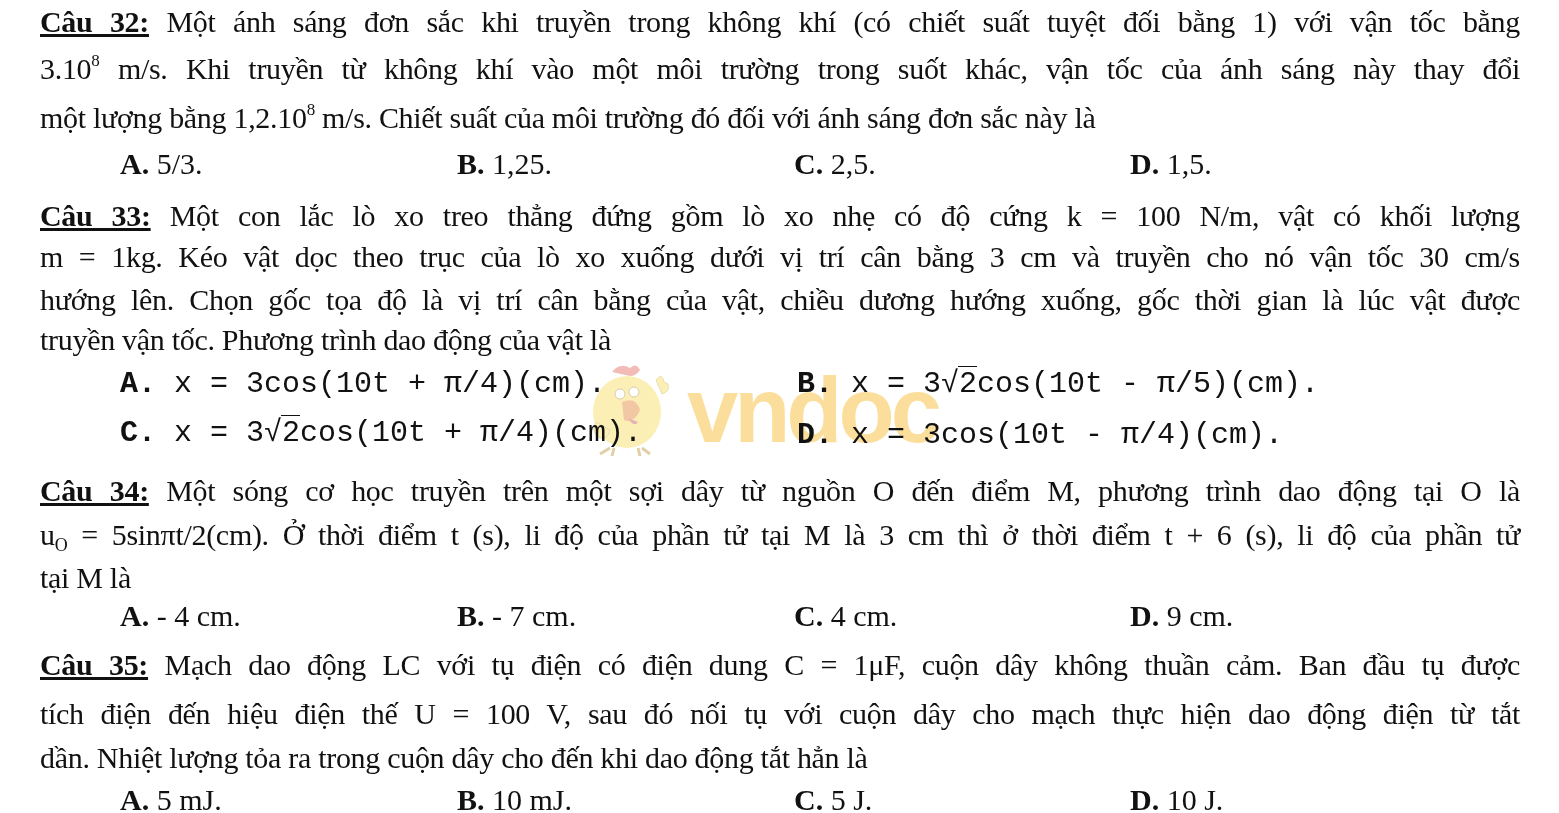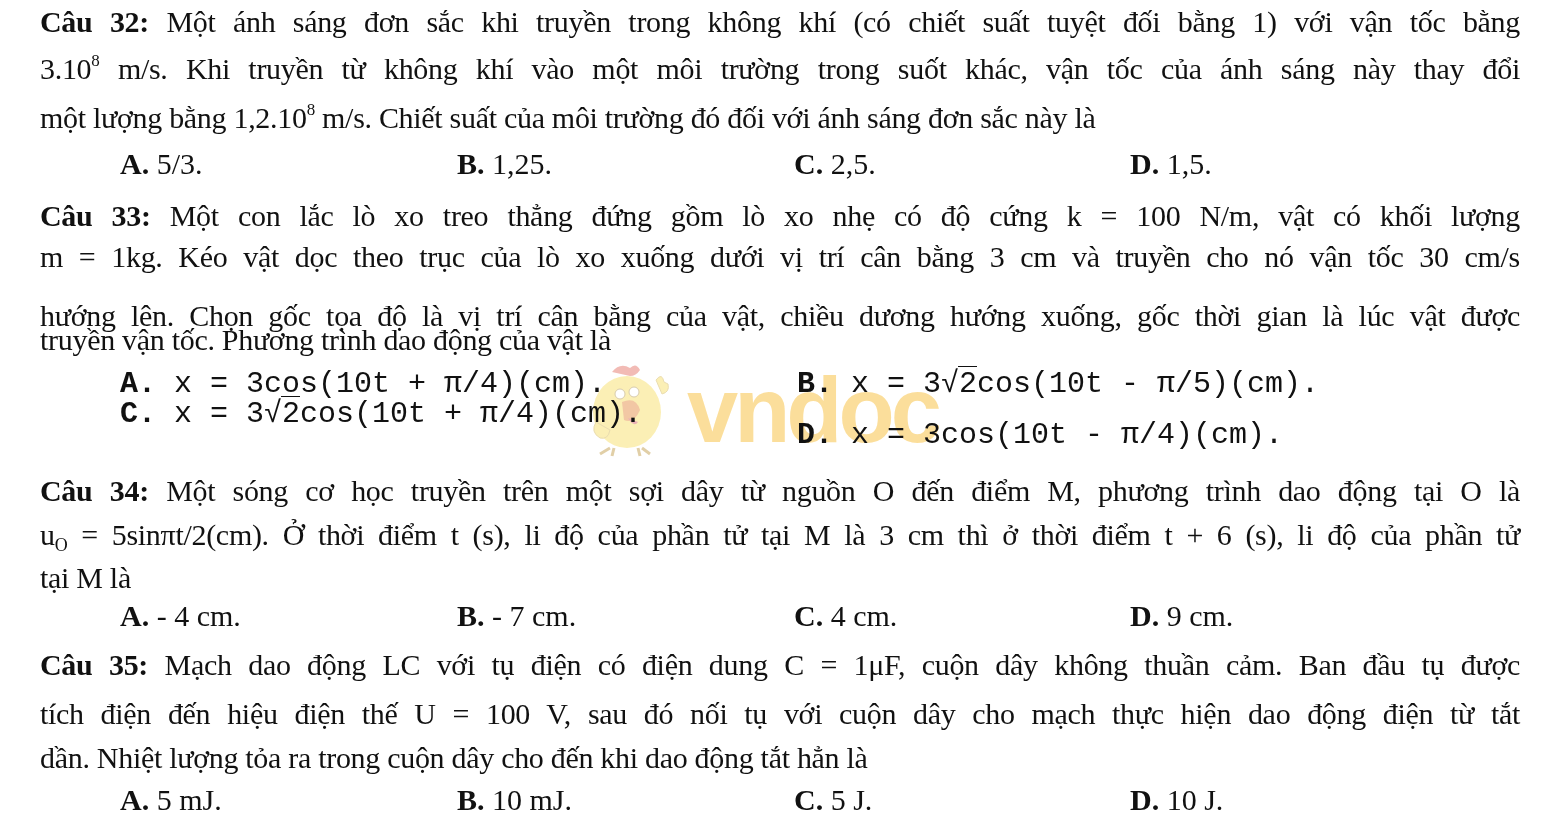--- a/index.html
+++ b/index.html
@@ -8,21 +8,21 @@
     font-family: "Liberation Serif", "DejaVu Serif", serif;
     color: #111111;
   }
   .page { position: absolute; left: 0; top: 0; width: 1559px; height: 813px; }
   .line {
     position: absolute; left: 40px; width: 1480px;
     font-size: 30px; line-height: 40px; white-space: nowrap;
     letter-spacing: -0.3px;
   }
   .justify { text-align: justify; text-align-last: justify; }
-  .qlabel { font-weight: bold; }
+  .qlabel { font-weight: bold; text-decoration: underline; }
   .opt { position: absolute; font-size: 30px; line-height: 40px; white-space: nowrap; margin-left: 40px; }
   .opt b { font-weight: bold; }
   sup { font-size: 17px; vertical-align: 13px; line-height: 0; }
   sub { font-size: 18px; vertical-align: -6px; line-height: 0; }
   .sqrt { border-top: 1.5px solid #111; padding-left: 1px; margin-left: -1px; }
   .math { font-family: Liberation Mono, monospace; }
   .watermark {
     position: absolute; left: 582px; top: 360px; width: 400px; height: 100px;
     pointer-events: none; z-index: 0;
   }
@@ -71,29 +71,29 @@
     <div class="opt" style="left:754px;top:144px"><b>C.</b><span> 2,5.</span></div>
     <div class="opt" style="left:1090px;top:144px"><b>D.</b><span> 1,5.</span></div>
 
     <div class="line justify" style="top:196px">
       <span class="qlabel">Câu 33:</span>
       <span>Một con lắc lò xo treo thẳng đứng gồm lò xo nhẹ có độ cứng k = 100 N/m, vật có khối lượng</span>
     </div>
     <div class="line justify" style="top:237px">
       <span>m = 1kg. Kéo vật dọc theo trục của lò xo xuống dưới vị trí cân bằng 3 cm và truyền cho nó vận tốc 30 cm/s</span>
     </div>
-    <div class="line justify" style="top:296px">
+    <div class="line justify" style="top:280px">
       <span>hướng lên. Chọn gốc tọa độ là vị trí cân bằng của vật, chiều dương hướng xuống, gốc thời gian là lúc vật được</span>
     </div>
     <div class="line" style="top:320px">
       <span>truyền vận tốc. Phương trình dao động của vật là</span>
     </div>
     <div class="opt math" style="left:80px;top:364px"><b>A.</b><span> x = 3cos(10t + π/4)(cm).</span></div>
     <div class="opt math" style="left:757px;top:364px"><b>B.</b><span> x = 3√</span><span class="sqrt">2</span><span>cos(10t - π/5)(cm).</span></div>
-    <div class="opt math" style="left:80px;top:394px"><b>C.</b><span> x = 3√</span><span class="sqrt">2</span><span>cos(10t + π/4)(cm).</span></div>
+    <div class="opt math" style="left:80px;top:413px"><b>C.</b><span> x = 3√</span><span class="sqrt">2</span><span>cos(10t + π/4)(cm).</span></div>
     <div class="opt math" style="left:757px;top:415px"><b>D.</b><span> x = 3cos(10t - π/4)(cm).</span></div>
 
     <div class="line justify" style="top:471px">
       <span class="qlabel">Câu 34:</span>
       <span>Một sóng cơ học truyền trên một sợi dây từ nguồn O đến điểm M, phương trình dao động tại O là</span>
     </div>
     <div class="line justify" style="top:515px">
       <span>u</span><sub>O</sub><span> = 5sinπt/2(cm). Ở thời điểm t (s), li độ của phần tử tại M là 3 cm thì ở thời điểm t + 6 (s), li độ của phần tử</span>
     </div>
     <div class="line" style="top:558px">

